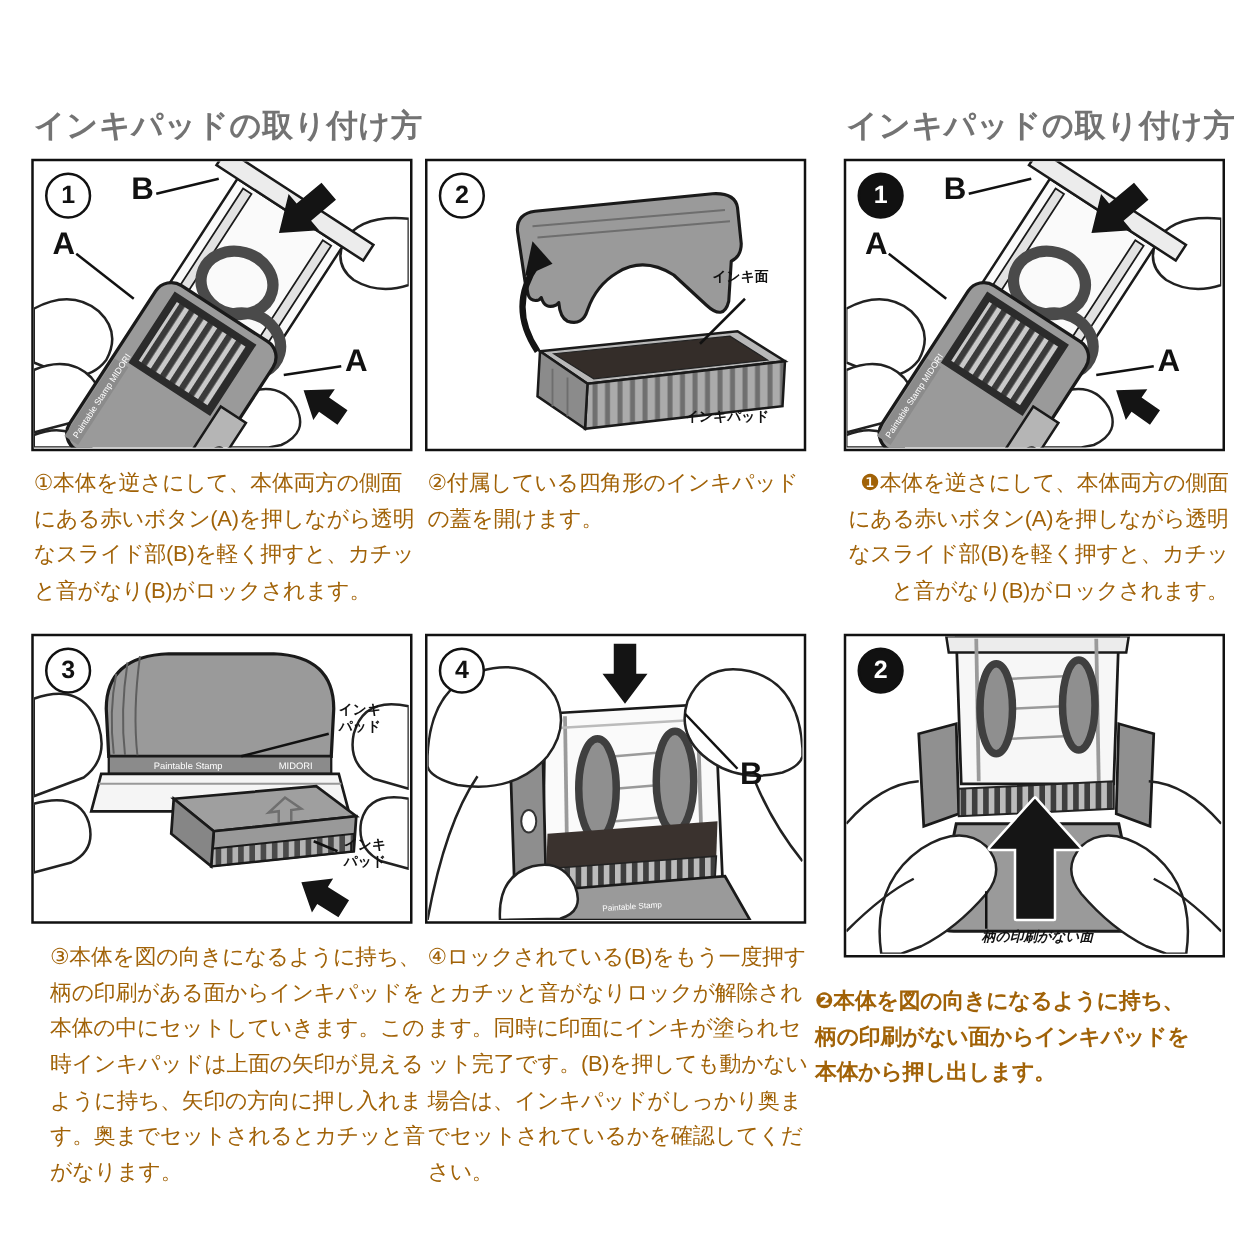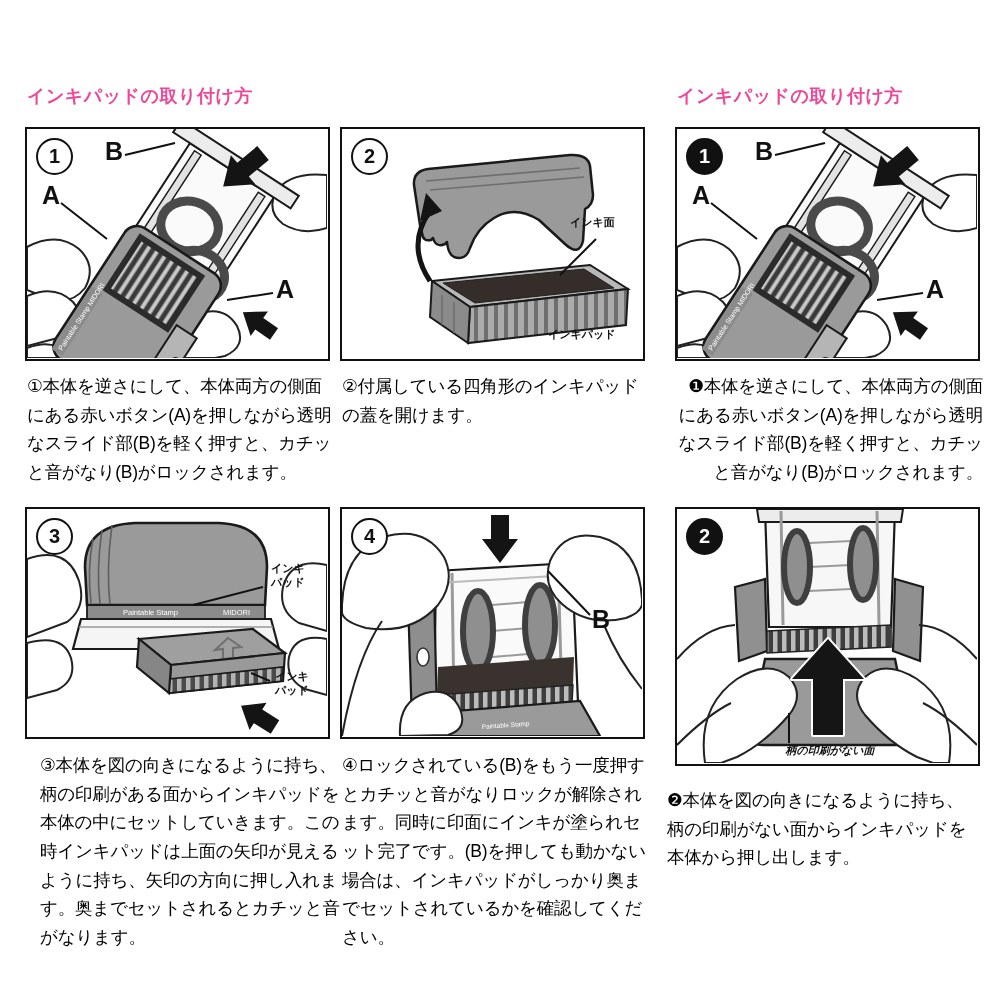--- a/index.html
+++ b/index.html
@@ -2,38 +2,38 @@
 <html><head>
 <meta charset="utf-8">
 <style>
   html,body{margin:0;padding:0;background:#fff;}
   #root{
     position:relative;width:1000px;height:1000px;background:#ffffff;
     font-family:"Liberation Sans","DejaVu Sans",sans-serif;color:#111;
     overflow:hidden;
   }
   .title{
-    position:absolute;font-size:18px;font-weight:700;letter-spacing:.5px;color:#ec4899;
+    position:absolute;font-size:25px;font-weight:700;letter-spacing:.5px;color:#737373;
   }
   .figbox{
     position:absolute;background:#fff;border:2.5px solid #111;box-sizing:border-box;overflow:hidden;
   }
   .figbox svg{position:absolute;left:0;top:0;}
   .badge{
     position:absolute;left:9px;top:9px;width:33px;height:33px;border-radius:50%;
     display:flex;align-items:center;justify-content:center;font-size:20px;z-index:5;
   }
   .badge.outline{border:2.5px solid #111;background:#fff;color:#111;font-weight:600;}
   .badge.filled{background:#111;color:#fff;font-weight:700;border:2.5px solid #111;}
   .flabel{position:absolute;color:#111;z-index:4;}
   .ab{font-size:25px;font-weight:600;}
   .jp{font-size:11px;font-weight:600;line-height:1.3;}
   .jp.wrap3{width:3.2em;}
   .caption{
-    position:absolute;width:306px;font-size:17.5px;line-height:1.64;color:#000000;
+    position:absolute;width:306px;font-size:17.5px;line-height:1.64;color:#a16207;
     letter-spacing:-0.2px;text-align:left;
   }
 </style>
 </head>
 <body>
 
 <div id="root">
 
   <div class="title" style="left:27px;top:84px;">インキパッドの取り付け方</div>
   <div class="title" style="left:677px;top:84px;">インキパッドの取り付け方</div>
@@ -276,15 +276,15 @@
     </svg>
     <span class="badge filled">2</span>
     <span class="flabel jp" style="left:58px;top:234px;width:190px;text-align:center;font-style:italic;">柄の印刷がない面</span>
   </div>
 
   <div class="caption" style="left:27px;top:372px;">①本体を逆さにして、本体両方の側面にある赤いボタン(A)を押しながら透明なスライド部(B)を軽く押すと、カチッと音がなり(B)がロックされます。</div>
   <div class="caption" style="left:342px;top:372px;">②付属している四角形のインキパッドの蓋を開けます。</div>
   <div class="caption" style="left:677px;top:372px;text-align:right;">❶本体を逆さにして、本体両方の側面にある赤いボタン(A)を押しながら透明なスライド部(B)を軽く押すと、カチッと音がなり(B)がロックされます。</div>
   <div class="caption" style="left:27px;top:751px;margin-left:13px;">③本体を図の向きになるように持ち、柄の印刷がある面からインキパッドを本体の中にセットしていきます。この時インキパッドは上面の矢印が見えるように持ち、矢印の方向に押し入れます。奥までセットされるとカチッと音がなります。</div>
   <div class="caption" style="left:342px;top:751px;">④ロックされている(B)をもう一度押すとカチッと音がなりロックが解除されます。同時に印面にインキが塗られセット完了です。(B)を押しても動かない場合は、インキパッドがしっかり奥までセットされているかを確認してください。</div>
-  <div class="caption" style="left:667px;top:786px;">❷本体を図の向きになるように持ち、柄の印刷がない面からインキパッドを本体から押し出します。</div>
+  <div class="caption" style="left:652px;top:786px;font-weight:bold;">❷本体を図の向きになるように持ち、柄の印刷がない面からインキパッドを本体から押し出します。</div>
 
 </div>
 
 </body></html>

